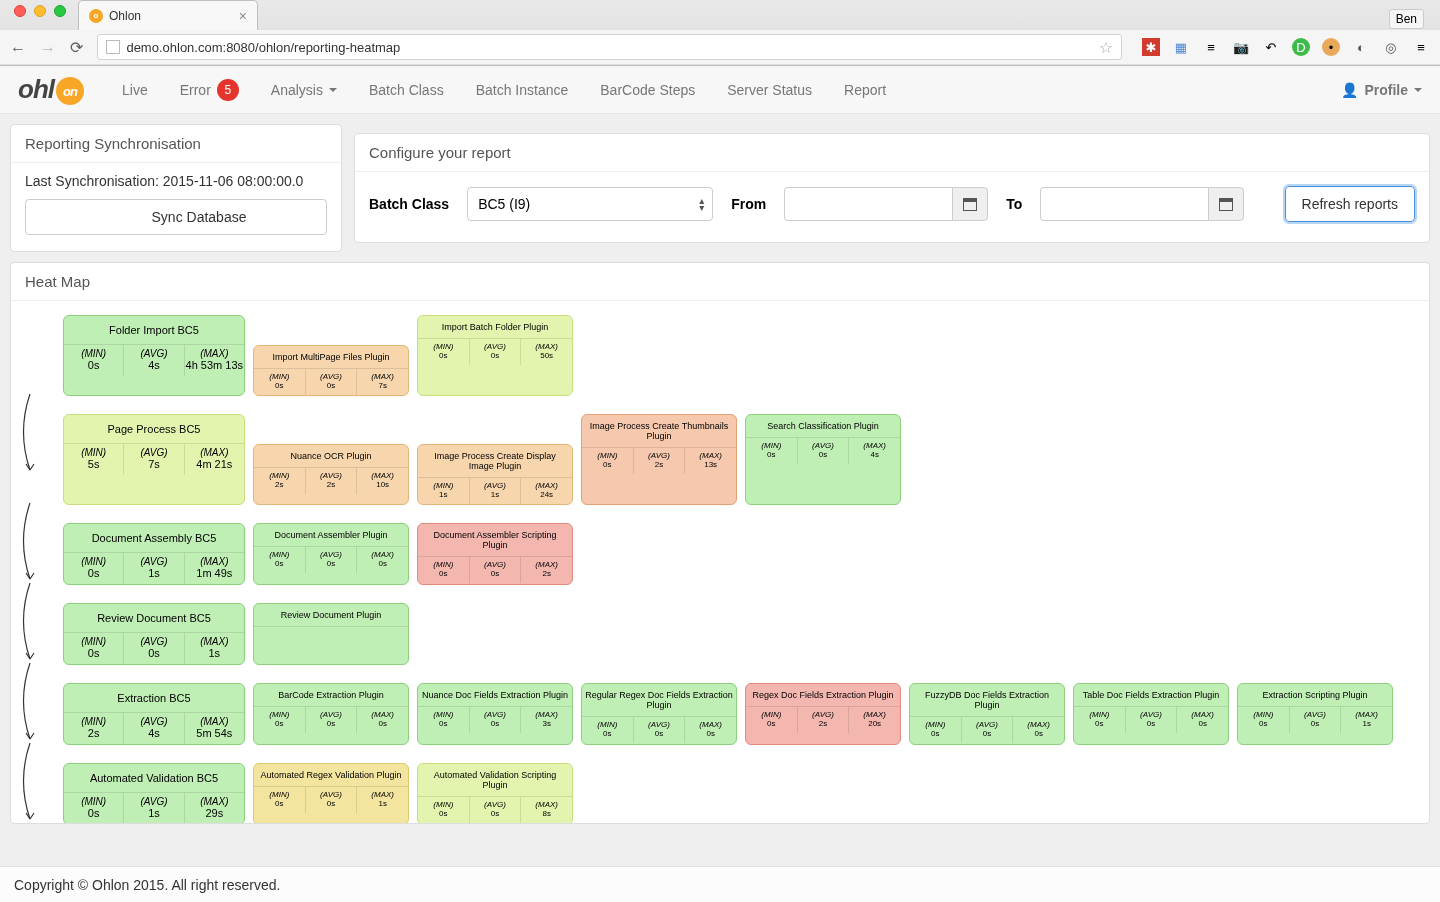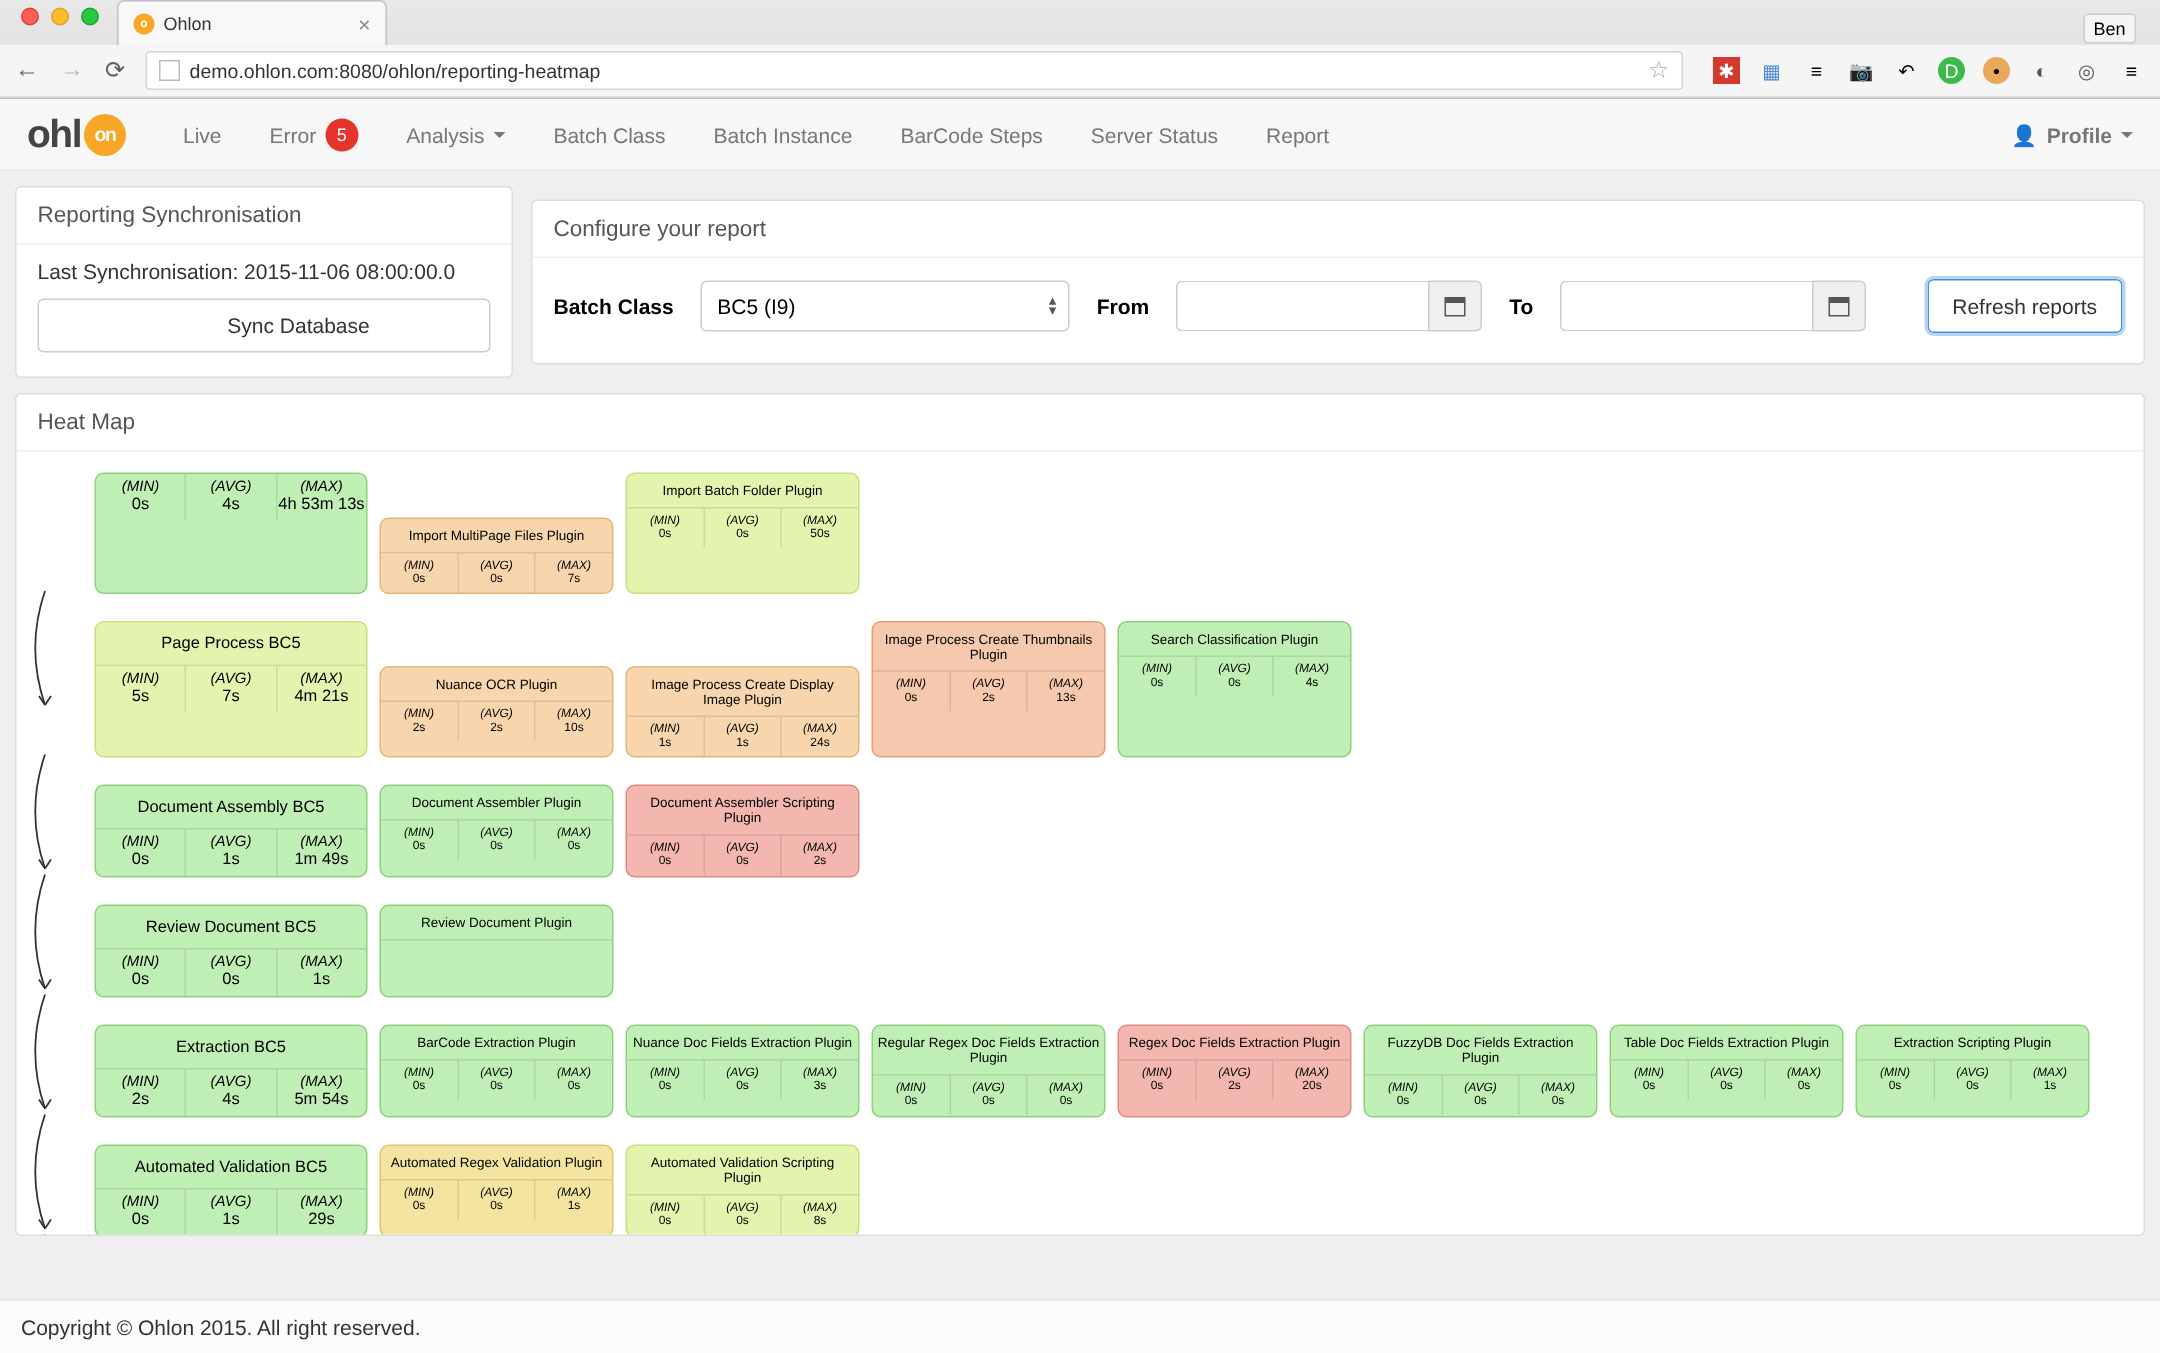--- a/index.html
+++ b/index.html
@@ -19,21 +19,21 @@
 .nav-ico.dis { color:#b9b9b9; cursor:default; }
 .addr-bar { flex:1; height:26px; background:#fff; border:1px solid #d3d3d3; border-radius:3px; display:flex; align-items:center; padding:0 8px; font-size:13px; color:#333; }
 .addr-bar .page-ico { width:14px; height:14px; border:1px solid #bbb; margin-right:6px; }
 .addr-bar .star { margin-left:auto; color:#aaa; font-size:16px; }
 .ext-row { display:flex; align-items:center; gap:12px; margin-left:6px; }
 .ext-ico { width:18px; height:18px; display:flex; align-items:center; justify-content:center; font-size:13px; }
 .user-chip { border:1px solid #ccc; border-radius:3px; padding:2px 6px; font-size:12px; background:#f5f5f5; position:absolute; top:9px; right:16px; }
 
 
 .app-hdr { background:#f7f7f7; border-bottom:1px solid #e5e5e5; height:48px; display:flex; align-items:center; padding:0 18px; }
-.logo { display:flex; align-items:center; font-size:26px; font-weight:600; color:#444; letter-spacing:-1px; }
+.logo { display:flex; align-items:flex-end; font-size:26px; font-weight:600; color:#444; letter-spacing:-1px;font-style:italic; }
 .logo .orb { width:28px; height:28px; border-radius:50%; background:#f7a626; display:inline-flex; align-items:center; justify-content:center; color:#fff; font-size:13px; margin-left:2px; }
 .nav { display:flex; margin-left:22px; gap:0; }
 .nav a { padding:0 16px; color:#777; text-decoration:none; font-size:14px; display:flex; align-items:center; gap:6px; height:48px; }
 .nav .badge { background:#e5342c; color:#fff; border-radius:50%; width:22px; height:22px; display:inline-flex; align-items:center; justify-content:center; font-size:12px; }
 .caret{ border:4px solid transparent; border-top-color:#777; display:inline-block; margin-top:4px; }
 .profile { margin-left:auto; color:#777; font-size:14px; display:flex; align-items:center; gap:6px; }
 
 
 .content { padding:10px; display:flex; gap:12px; align-items:center; }
 .panel { background:#fff; border:1px solid #ddd; border-radius:4px; }
@@ -184,20 +184,21 @@
     </div>
   </div>
 </div>
 
 <div class="panel heat-panel">
   <div class="panel-hd">Heat Map</div>
   <div class="heat-body" id="heat-body">
       <div class="row">
         <div class="arrow-col"></div>
         <div class="stage c-g">
+          <div class="card-title">Folder Import BC5</div>
           <div class="stats">
             <div class="stat">
               <div class="k">(MIN)</div>
               <div class="v">0s</div>
             </div>
             <div class="stat">
               <div class="k">(AVG)</div>
               <div class="v">4s</div>
             </div>
             <div class="stat">

